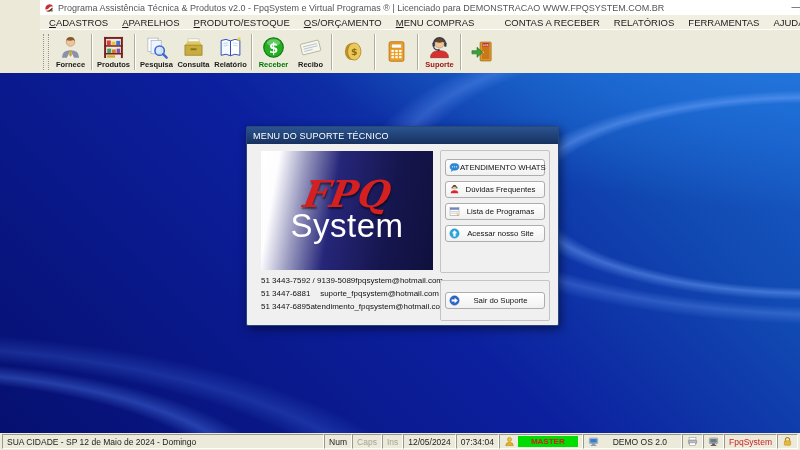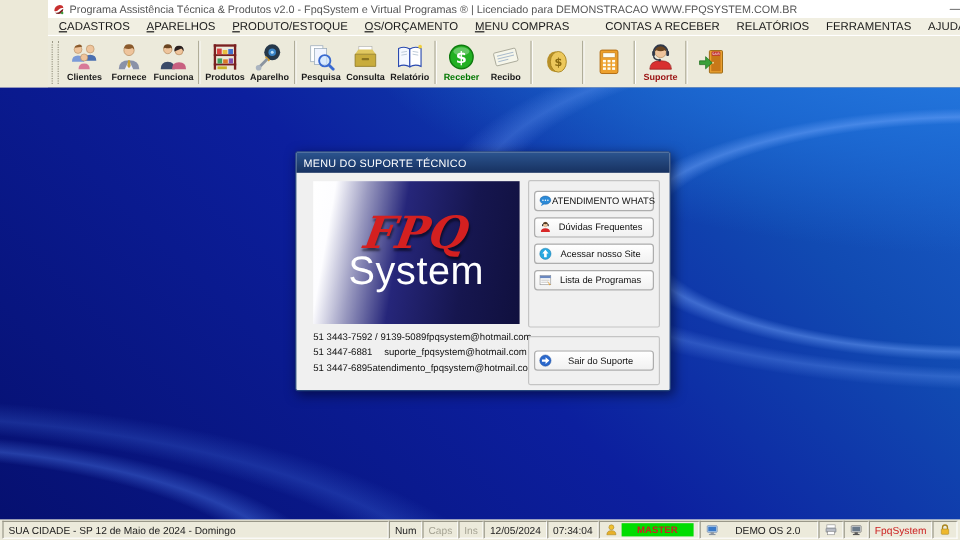--- a/index.html
+++ b/index.html
@@ -98,56 +98,33 @@
     <span class="mitem"><span class="u">M</span><span>ENU COMPRAS</span></span>
     <span class="mitem gap"><span class="u"></span><span>CONTAS A RECEBER</span></span>
     <span class="mitem"><span class="u"></span><span>RELATÓRIOS</span></span>
     <span class="mitem"><span class="u"></span><span>FERRAMENTAS</span></span>
     <span class="mitem"><span class="u"></span><span>AJUDA</span></span>
   </div>
 
   <div class="toolbar">
     <span class="grip"></span>
 
-    <button class="tbtn">
-      <svg viewBox="0 0 32 32">
-        <circle cx="9" cy="8" r="4.2" fill="#eec49c" stroke="#b08a5c" stroke-width=".6"></circle>
-        <path d="M8 3.5 q4-2 5.5 1.5 l-8 1 q0-2 2.5-2.5" fill="#8a5a2c"></path>
-        <path d="M2.5 21 q0-6.5 6.5-6.5 q6.5 0 6.5 6.5 z" fill="#7a9ad8"></path>
-        <circle cx="22" cy="7.5" r="4.2" fill="#eec49c" stroke="#b08a5c" stroke-width=".6"></circle>
-        <path d="M15.5 20 q0-6.5 6.5-6.5 q6.5 0 6.5 6.5 z" fill="#4a6fb0"></path>
-        <circle cx="15.5" cy="16.5" r="3.8" fill="#eec49c" stroke="#b08a5c" stroke-width=".6"></circle>
-        <path d="M9.5 29 q0-6 6-6 q6 0 6 6 z" fill="#d87898"></path>
-      </svg>
-      <span class="tlbl">Clientes</span>
-    </button>
 
     <button class="tbtn">
       <svg viewBox="0 0 32 32">
         <circle cx="16" cy="9" r="5.5" fill="#eec49c" stroke="#a87a4a" stroke-width=".6"></circle>
         <path d="M10.5 8 q0-5.5 5.5-5.5 q5.5 0 5.5 5.5 l-2-1.5 q-3.5 2-9 0 z" fill="#8a5a2c"></path>
         <path d="M5 29 q0-9.5 11-9.5 q11 0 11 9.5 z" fill="#f0f0f4"></path>
         <path d="M5 29 q0-9.5 11-9.5 l-4.5 9.5 z" fill="#8a92a8"></path>
         <path d="M27 29 q0-9.5 -11-9.5 l4.5 9.5 z" fill="#8a92a8"></path>
         <path d="M15 19.5 h2 l.8 6 -1.8 2.5 -1.8 -2.5 z" fill="#c8a030"></path>
       </svg>
       <span class="tlbl">Fornece</span>
     </button>
 
-    <button class="tbtn">
-      <svg viewBox="0 0 32 32">
-        <circle cx="10" cy="8" r="4.5" fill="#eec49c" stroke="#a87a4a" stroke-width=".6"></circle>
-        <path d="M5.5 7 q0-4.5 4.5-4.5 q4.5 0 4.5 4.5 l-1.5-1 q-3 1.5-6 0 z" fill="#6a4420"></path>
-        <path d="M2.5 29 q0-8 7.5-8 q7.5 0 7.5 8 z" fill="#3a4a68"></path>
-        <circle cx="22" cy="9.5" r="4.2" fill="#eec49c" stroke="#a87a4a" stroke-width=".6"></circle>
-        <path d="M17 10 q-.5-6 5-6 q5.5 0 5 6 q-1.5-2.5-2.5-3 q-3.5 1.5-7.5 3 z" fill="#2a2020"></path>
-        <path d="M14.5 29 q0-7.5 7.5-7.5 q7.5 0 7.5 7.5 z" fill="#c86080"></path>
-      </svg>
-      <span class="tlbl">Funciona</span>
-    </button>
 
     <span class="tsep"></span>
 
     <button class="tbtn">
       <svg viewBox="0 0 32 32">
         <rect x="4" y="2.5" width="24" height="2.5" fill="#7a2020"></rect>
         <rect x="4" y="2.5" width="2.5" height="27" fill="#7a2020"></rect>
         <rect x="25.5" y="2.5" width="2.5" height="27" fill="#7a2020"></rect>
         <rect x="4" y="13" width="24" height="2" fill="#7a2020"></rect>
         <rect x="4" y="23" width="24" height="2" fill="#7a2020"></rect>
@@ -155,31 +132,20 @@
         <rect x="13.5" y="8.5" width="5" height="4.5" fill="#e8c040"></rect>
         <rect x="19.5" y="7.5" width="5" height="5.5" fill="#4070d0"></rect>
         <rect x="8" y="17.5" width="5" height="5.5" fill="#40a060"></rect>
         <rect x="14" y="18.5" width="5" height="4.5" fill="#d87828"></rect>
         <rect x="20" y="17.5" width="4.5" height="5.5" fill="#8050b0"></rect>
         <rect x="8" y="26" width="10" height="3" fill="#c8b028"></rect>
       </svg>
       <span class="tlbl">Produtos</span>
     </button>
 
-    <button class="tbtn">
-      <svg viewBox="0 0 32 32">
-        <circle cx="19" cy="11" r="8.5" fill="#26384a"></circle>
-        <circle cx="19" cy="11" r="4" fill="#3a85c8"></circle>
-        <circle cx="19" cy="11" r="1.6" fill="#bfe0f8"></circle>
-        <path d="M12 16 l4 4" stroke="#d8a030" stroke-width="2"></path>
-        <path d="M4 28 L13 19" stroke="#8a94a0" stroke-width="3" stroke-linecap="round"></path>
-        <circle cx="4.5" cy="27.5" r="3" fill="#aab4c0"></circle>
-      </svg>
-      <span class="tlbl">Aparelho</span>
-    </button>
 
     <span class="tsep"></span>
 
 
     <button class="tbtn">
       <svg viewBox="0 0 32 32">
         <rect x="5" y="4" width="13" height="17" fill="#ffffff" stroke="#99aabb" stroke-width=".8"></rect>
         <rect x="9" y="7" width="13" height="17" fill="#f0f4ff" stroke="#99aabb" stroke-width=".8"></rect>
         <circle cx="20" cy="20" r="6" fill="#cfe6ff" fill-opacity=".7" stroke="#3a6ad0" stroke-width="2"></circle>
         <line x1="24.5" y1="24.5" x2="29" y2="29" stroke="#3a6ad0" stroke-width="3" stroke-linecap="round"></line>
@@ -341,34 +307,34 @@
               <circle cx="8" cy="4.5" r="2.8" fill="#eec49c" stroke="#a87a4a" stroke-width=".4"></circle>
               <path d="M5.2 4.2 q0-2.6 2.8-2.6 q2.8 0 2.8 2.6 l-.9-.5 q-1.9 .8-3.8 0 z" fill="#6a4420"></path>
               <path d="M4.6 5 a3.6 3.6 0 0 1 6.8 0" fill="none" stroke="#333333" stroke-width=".9"></path>
               <rect x="3.9" y="4.2" width="1.4" height="2.4" rx=".5" fill="#333333"></rect>
               <rect x="10.7" y="4.2" width="1.4" height="2.4" rx=".5" fill="#333333"></rect>
             </svg>
             <span class="dlbl">Dúvidas Frequentes</span>
           </button>
           <button class="dlg-btn">
             <svg viewBox="0 0 16 16">
-              <circle cx="8" cy="8" r="6.8" fill="#28a8e0" stroke="#1878a8" stroke-width=".6"></circle>
-              <path d="M8 3.2 l3.8 4.3 h-2.2 v4.8 h-3.2 v-4.8 h-2.2 z" fill="#ffffff"></path>
-            </svg>
-            <span class="dlbl">Acessar nosso Site</span>
-          </button>
-          <button class="dlg-btn">
-            <svg viewBox="0 0 16 16">
               <rect x="1.5" y="2.5" width="13" height="11" fill="#fdfdfd" stroke="#8a8a8a" stroke-width=".7"></rect>
               <rect x="1.5" y="2.5" width="13" height="3" fill="#6a88c0"></rect>
               <line x1="3" y1="8" x2="13" y2="8" stroke="#b0b0b0" stroke-width=".8"></line>
               <line x1="3" y1="10.5" x2="13" y2="10.5" stroke="#b0b0b0" stroke-width=".8"></line>
               <path d="M10 9 l4.5 4.5 -1.8 .6 -.8 -2 z" fill="#e8a030"></path>
             </svg>
             <span class="dlbl">Lista de Programas</span>
+          </button>
+          <button class="dlg-btn">
+            <svg viewBox="0 0 16 16">
+              <circle cx="8" cy="8" r="6.8" fill="#28a8e0" stroke="#1878a8" stroke-width=".6"></circle>
+              <path d="M8 3.2 l3.8 4.3 h-2.2 v4.8 h-3.2 v-4.8 h-2.2 z" fill="#ffffff"></path>
+            </svg>
+            <span class="dlbl">Acessar nosso Site</span>
           </button>
         </div>
 
         <div class="groupbox2">
           <button class="dlg-btn">
             <svg viewBox="0 0 16 16">
               <circle cx="8" cy="8" r="6.8" fill="#2a68cc" stroke="#1a4a9a" stroke-width=".6"></circle>
               <path d="M3.8 6.6 h4.4 v-2.6 l4.6 4 -4.6 4 v-2.6 h-4.4 z" fill="#ffffff"></path>
             </svg>
             <span class="dlbl">Sair do Suporte</span>

